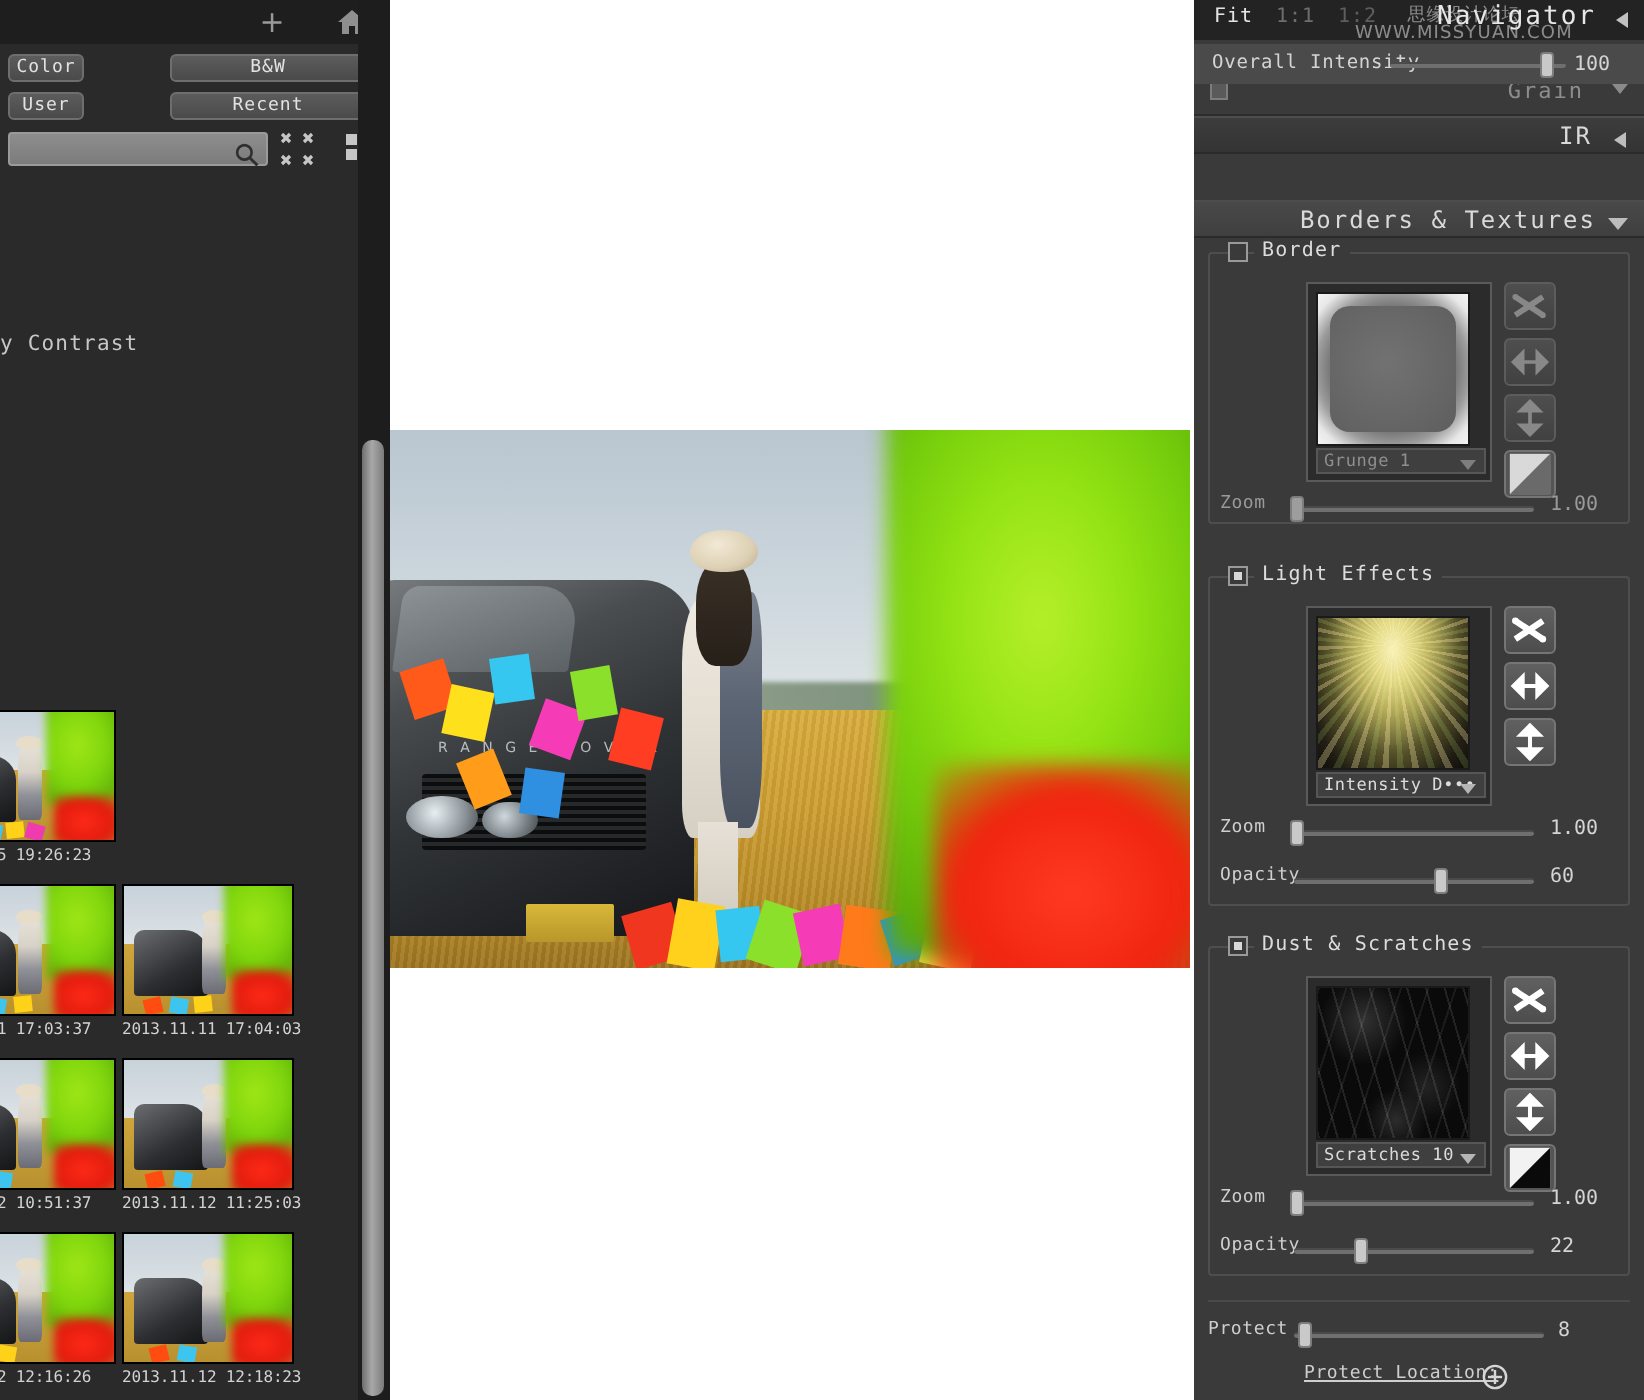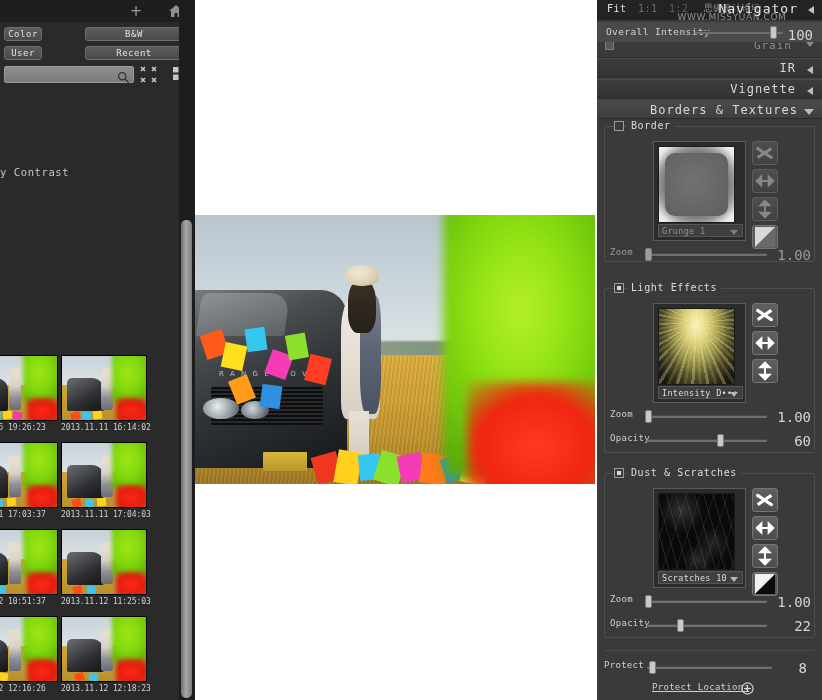--- a/index.html
+++ b/index.html
@@ -311,21 +311,21 @@
   .icon-btn.invert { background:#555; }
   .sld-lbl { position:absolute; font-size:9px; color:#cfcfcf; letter-spacing:.3px; }
   .sld-track {
     position:absolute; height:3px; background:#6f6f6f; border-radius:2px;
     border-top:1px solid #4a4a4a;
   }
   .sld-knob {
     position:absolute; width:7px; height:13px; background:#c9c9c9;
     border:1px solid #7d7d7d; border-radius:2px;
   }
-  .sld-val { position:absolute; font-size:14px; color:#d4d4d4; text-align:right; }
+  .sld-val { position:absolute; font-size:10px; color:#d4d4d4; text-align:left; }
   .rp-divider {
     position:absolute; left:7px; width:211px; height:1px; background:#4a4a4a;
   }
   .protect-loc-lbl { position:absolute; font-size:9px; color:#cfcfcf; letter-spacing:.3px; }
   .target-icon { position:absolute; width:13px; height:13px; }
 </style>
 </head>
 <body>
 
 <div id="app">
@@ -397,39 +397,20 @@
 
               <div class="fl" style="left:26%;bottom:0%;background:#3ec5ef;transform:rotate(10deg)"></div>
               <div class="fl" style="left:50%;bottom:6%;background:#ffd21a;transform:rotate(-6deg)"></div>
               <div class="fl" style="left:70%;bottom:2%;background:#f03ab0;transform:rotate(16deg)"></div>
             </div>
           </div>
         </div>
         <div class="thumb-cap">1.05  19:26:23</div>
       </div>
 
-      <div class="thumb-cell" style="left:61px; top:5px;">
-        <div class="thumb-img">
-          <div class="mini">
-              <div class="sky"></div>
-              <div class="field"></div>
-            <div class="car" style="left:6%;width:44%"></div>
-              <div class="girl" style="left:47%"></div>
-            <div class="girlhat" style="left:46%"></div>
-            <div class="greenblob"></div>
-              <div class="redblob"></div>
-            <div class="flags">
-              <div class="fl" style="left:4%;bottom:2%;background:#ff4d12;transform:rotate(-14deg)"></div>
-              <div class="fl" style="left:28%;bottom:0%;background:#3ec5ef;transform:rotate(10deg)"></div>
-              <div class="fl" style="left:52%;bottom:6%;background:#ffd21a;transform:rotate(-6deg)"></div>
-            </div>
-          </div>
-        </div>
-        <div class="thumb-cap">2013.11.11  16:14:02</div>
-      </div>
 
       <div class="thumb-cell" style="left:-28px; top:92px;">
         <div class="thumb-img">
           <div class="mini">
               <div class="sky"></div>
               <div class="field"></div>
             <div class="car"></div>
               <div class="girl"></div>
               <div class="girlhat"></div>
             <div class="greenblob"></div>
@@ -616,24 +597,20 @@
       <div class="rp-grain-chk"></div>
       <div class="rp-grain-lbl">Grain</div>
       <div class="rp-grain-arrow"></div>
     </div>
 
     <div class="rp-collapsed" style="top:58px;">
       <div class="rp-sec-title">IR</div>
       <div class="rp-sec-arrow"></div>
     </div>
 
-    <div class="rp-collapsed" style="top:79px;">
-      <div class="rp-sec-title">Vignette</div>
-      <div class="rp-sec-arrow"></div>
-    </div>
 
     <div class="rp-collapsed" style="top:100px; background:linear-gradient(#494949,#3f3f3f);">
       <div class="rp-sec-title" style="right:24px;">Borders &amp; Textures</div>
       <div class="rp-sec-arrow-down"></div>
     </div>
 
     <div class="rp-group" style="top:126px; height:136px;">
       <div class="rp-chk"></div>
       <div class="rp-group-title">Border</div>
 

